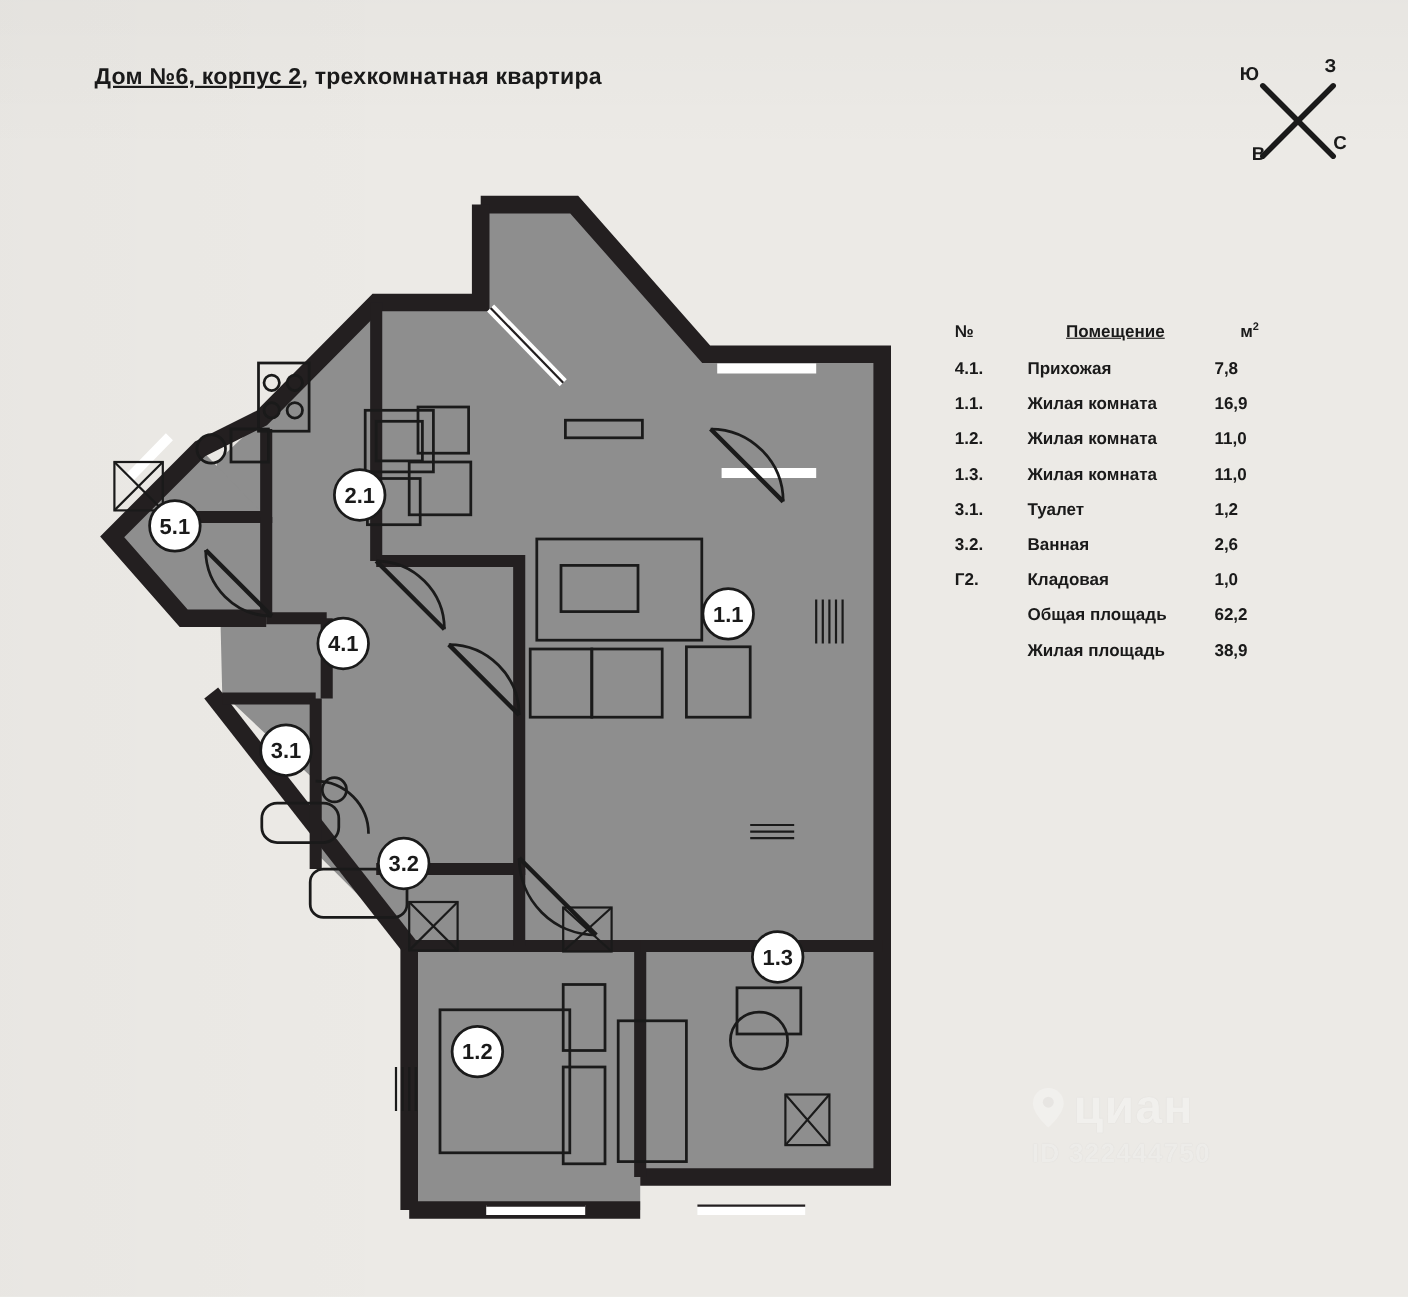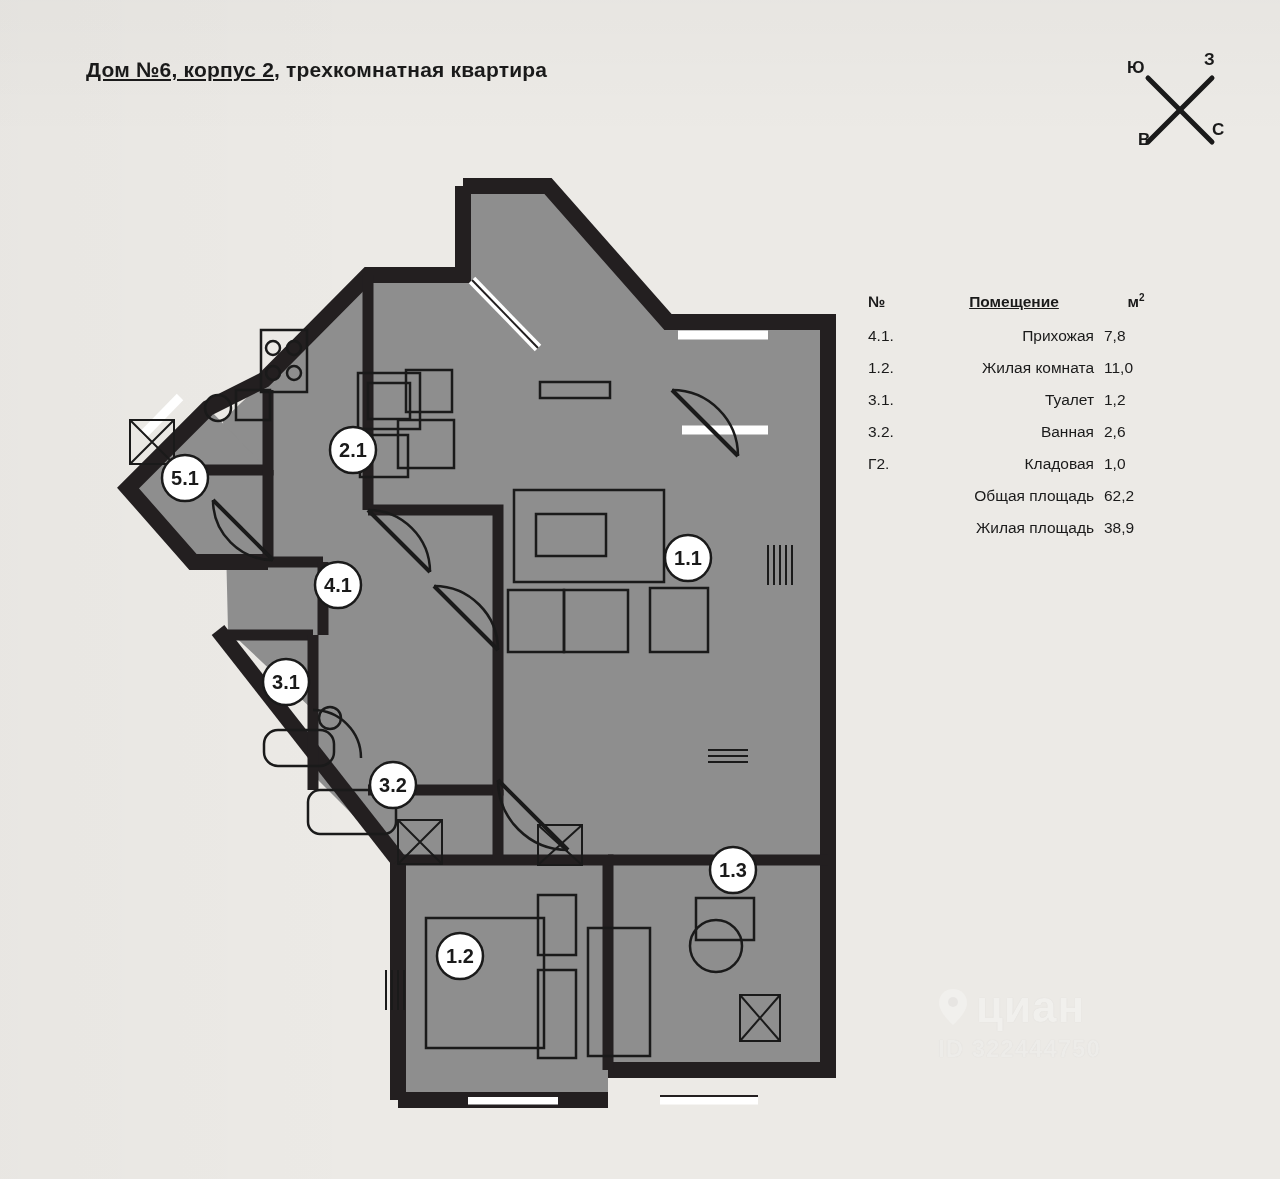--- a/index.html
+++ b/index.html
@@ -76,23 +76,24 @@
     text-align: left;
     padding: 0 0 12px 0;
   }
   .legend th.c-num { width: 46px; }
   .legend th.c-name { text-align: center; padding-left: 20px; text-decoration: underline; }
   .legend th.c-area { text-align: center; width: 64px; padding-left: 10px; }
   .legend td {
     padding: 4px 0 10px 0;
     vertical-align: top;
     white-space: nowrap;
+    font-weight: bold;
   }
   .legend td.c-num { width: 46px; }
-  .legend td.c-name { padding-left: 20px; text-align: right; }
+  .legend td.c-name { padding-left: 20px; }
   .legend td.c-area { padding-left: 10px; }
   .legend tr.total td.c-name { padding-left: 20px; }
   sup { font-size: 10px; }
   
   .wm {
     position: absolute;
     left: 938px;
     top: 985px;
     opacity: 0.30;
     color: #ffffff;
@@ -116,21 +117,21 @@
     color: #f2f2f2;
     text-shadow: 0 0 1px rgba(120,120,120,.6);
   }
   .wm .pin {
     width: 30px; height: 38px;
     position: relative;
   }
   
   .plan {
     position: absolute;
-    left: 68px;
+    left: 42px;
     top: 90px;
     width: 820px;
     height: 1060px;
     text-decoration: underline;
   }
   .plan svg { display:block; }
   .room-badge-text {
     font-size: 20px;
     font-weight: 700;
     font-family: "Liberation Sans", sans-serif;
@@ -167,21 +168,31 @@
           <th class="c-area"><span>м</span><sup>2</sup></th>
         </tr>
       </thead>
       <tbody id="legend-body">
           <tr>
             <td class="c-num">4.1.</td>
             <td class="c-name">Прихожая</td>
             <td class="c-area">7,8</td>
           </tr>
           <tr>
+            <td class="c-num">1.1.</td>
+            <td class="c-name">Жилая комната</td>
+            <td class="c-area">16,9</td>
+          </tr>
+          <tr>
             <td class="c-num">1.2.</td>
+            <td class="c-name">Жилая комната</td>
+            <td class="c-area">11,0</td>
+          </tr>
+          <tr>
+            <td class="c-num">1.3.</td>
             <td class="c-name">Жилая комната</td>
             <td class="c-area">11,0</td>
           </tr>
           <tr>
             <td class="c-num">3.1.</td>
             <td class="c-name">Туалет</td>
             <td class="c-area">1,2</td>
           </tr>
           <tr>
             <td class="c-num">3.2.</td>

